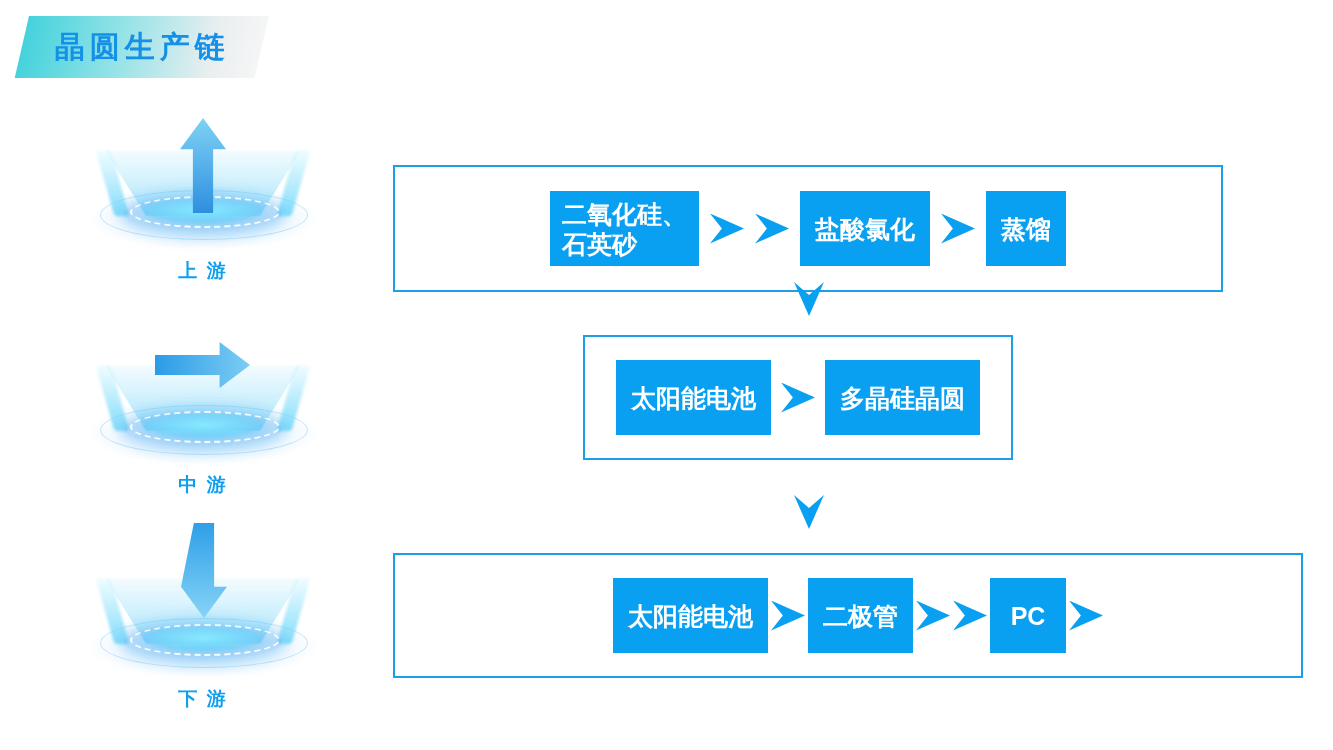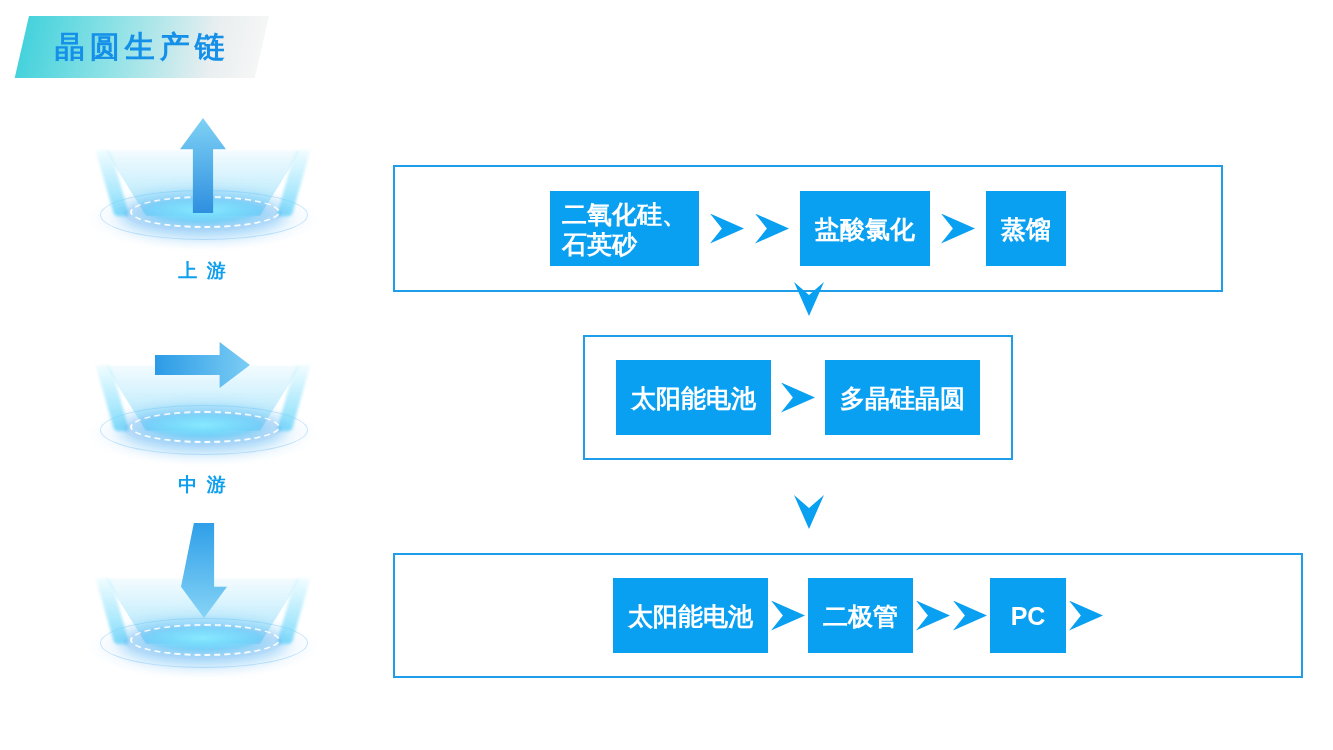--- a/index.html
+++ b/index.html
@@ -125,20 +125,21 @@
     <div class="p-glow"></div>
     <div class="p-ring"></div>
     <div class="p-cone"></div>
     <div class="p-wall-l"></div>
     <div class="p-wall-r"></div>
     <div class="p-rim"></div>
     <div class="p-dash"></div>
     <div class="p-core"></div>
   </div>
   <div class="big-arrow arrow-down" style="left:181px;top:523px;"></div>
+  <div class="stage-label" style="left:88px;top:686px;">下 游</div>
 
   <div class="flow-row" id="row0">
       <div class="step-box multiline">二氧化硅、
 石英砂</div>
       <div class="chev"></div>
       <div class="chev"></div>
       <div class="step-box">盐酸氯化</div>
       <div class="chev"></div>
       <div class="step-box">蒸馏</div>
     </div>

